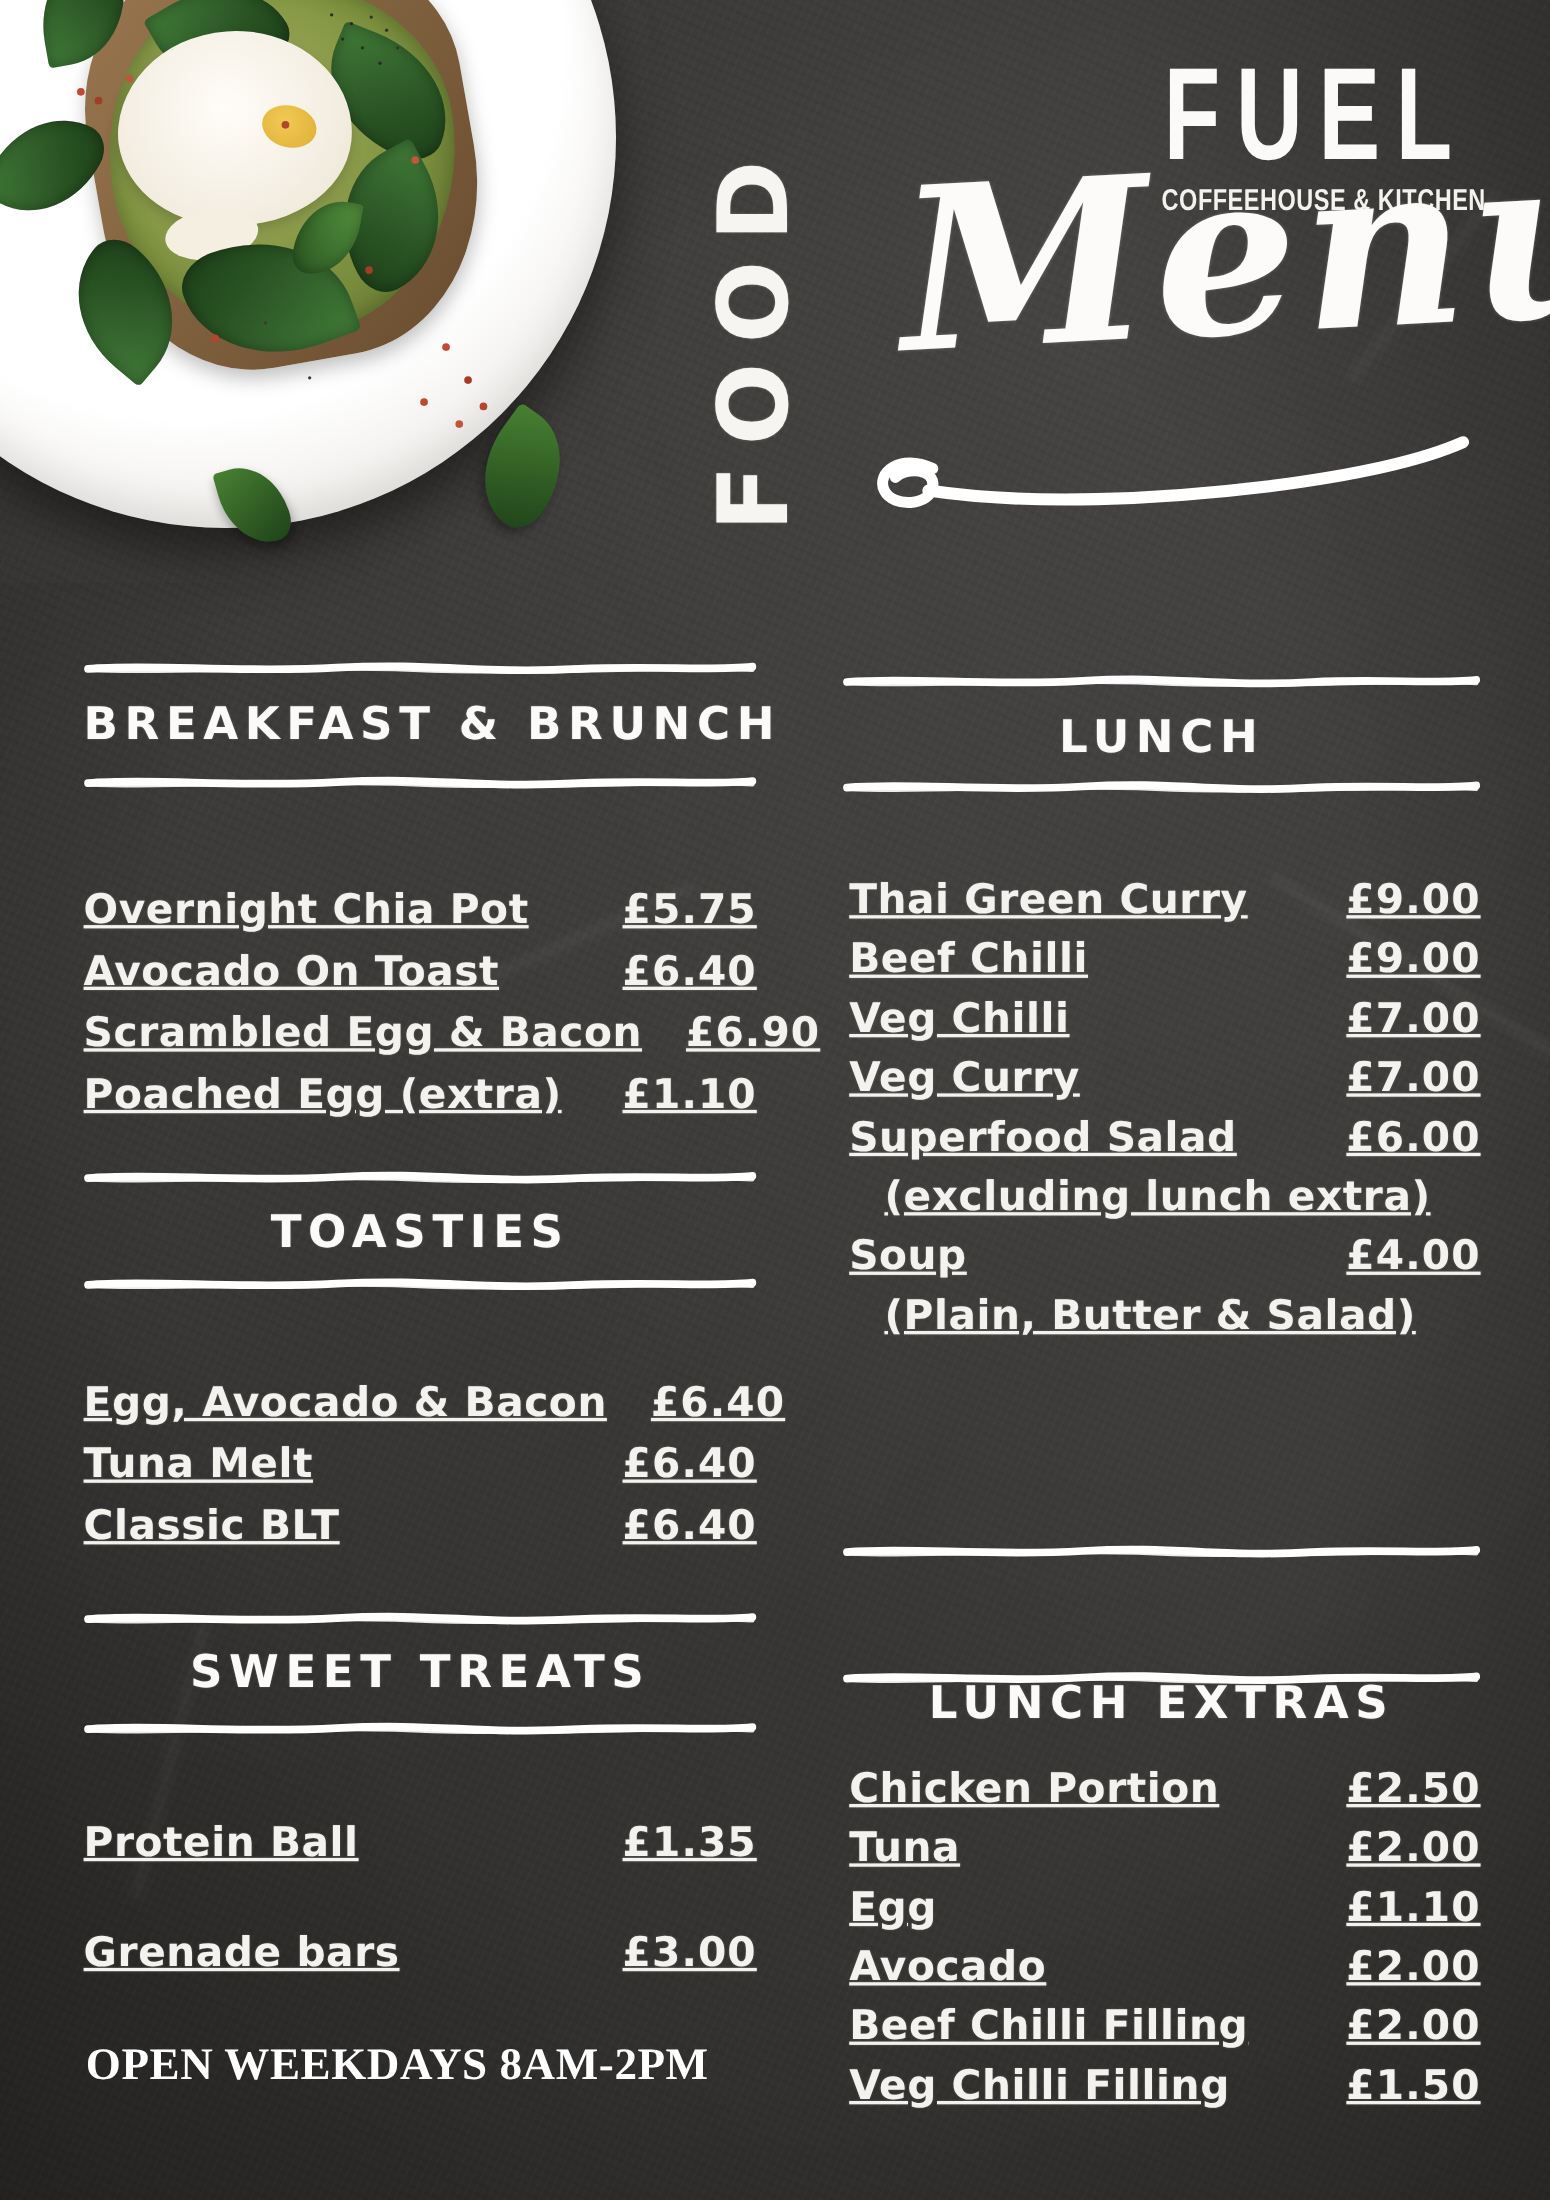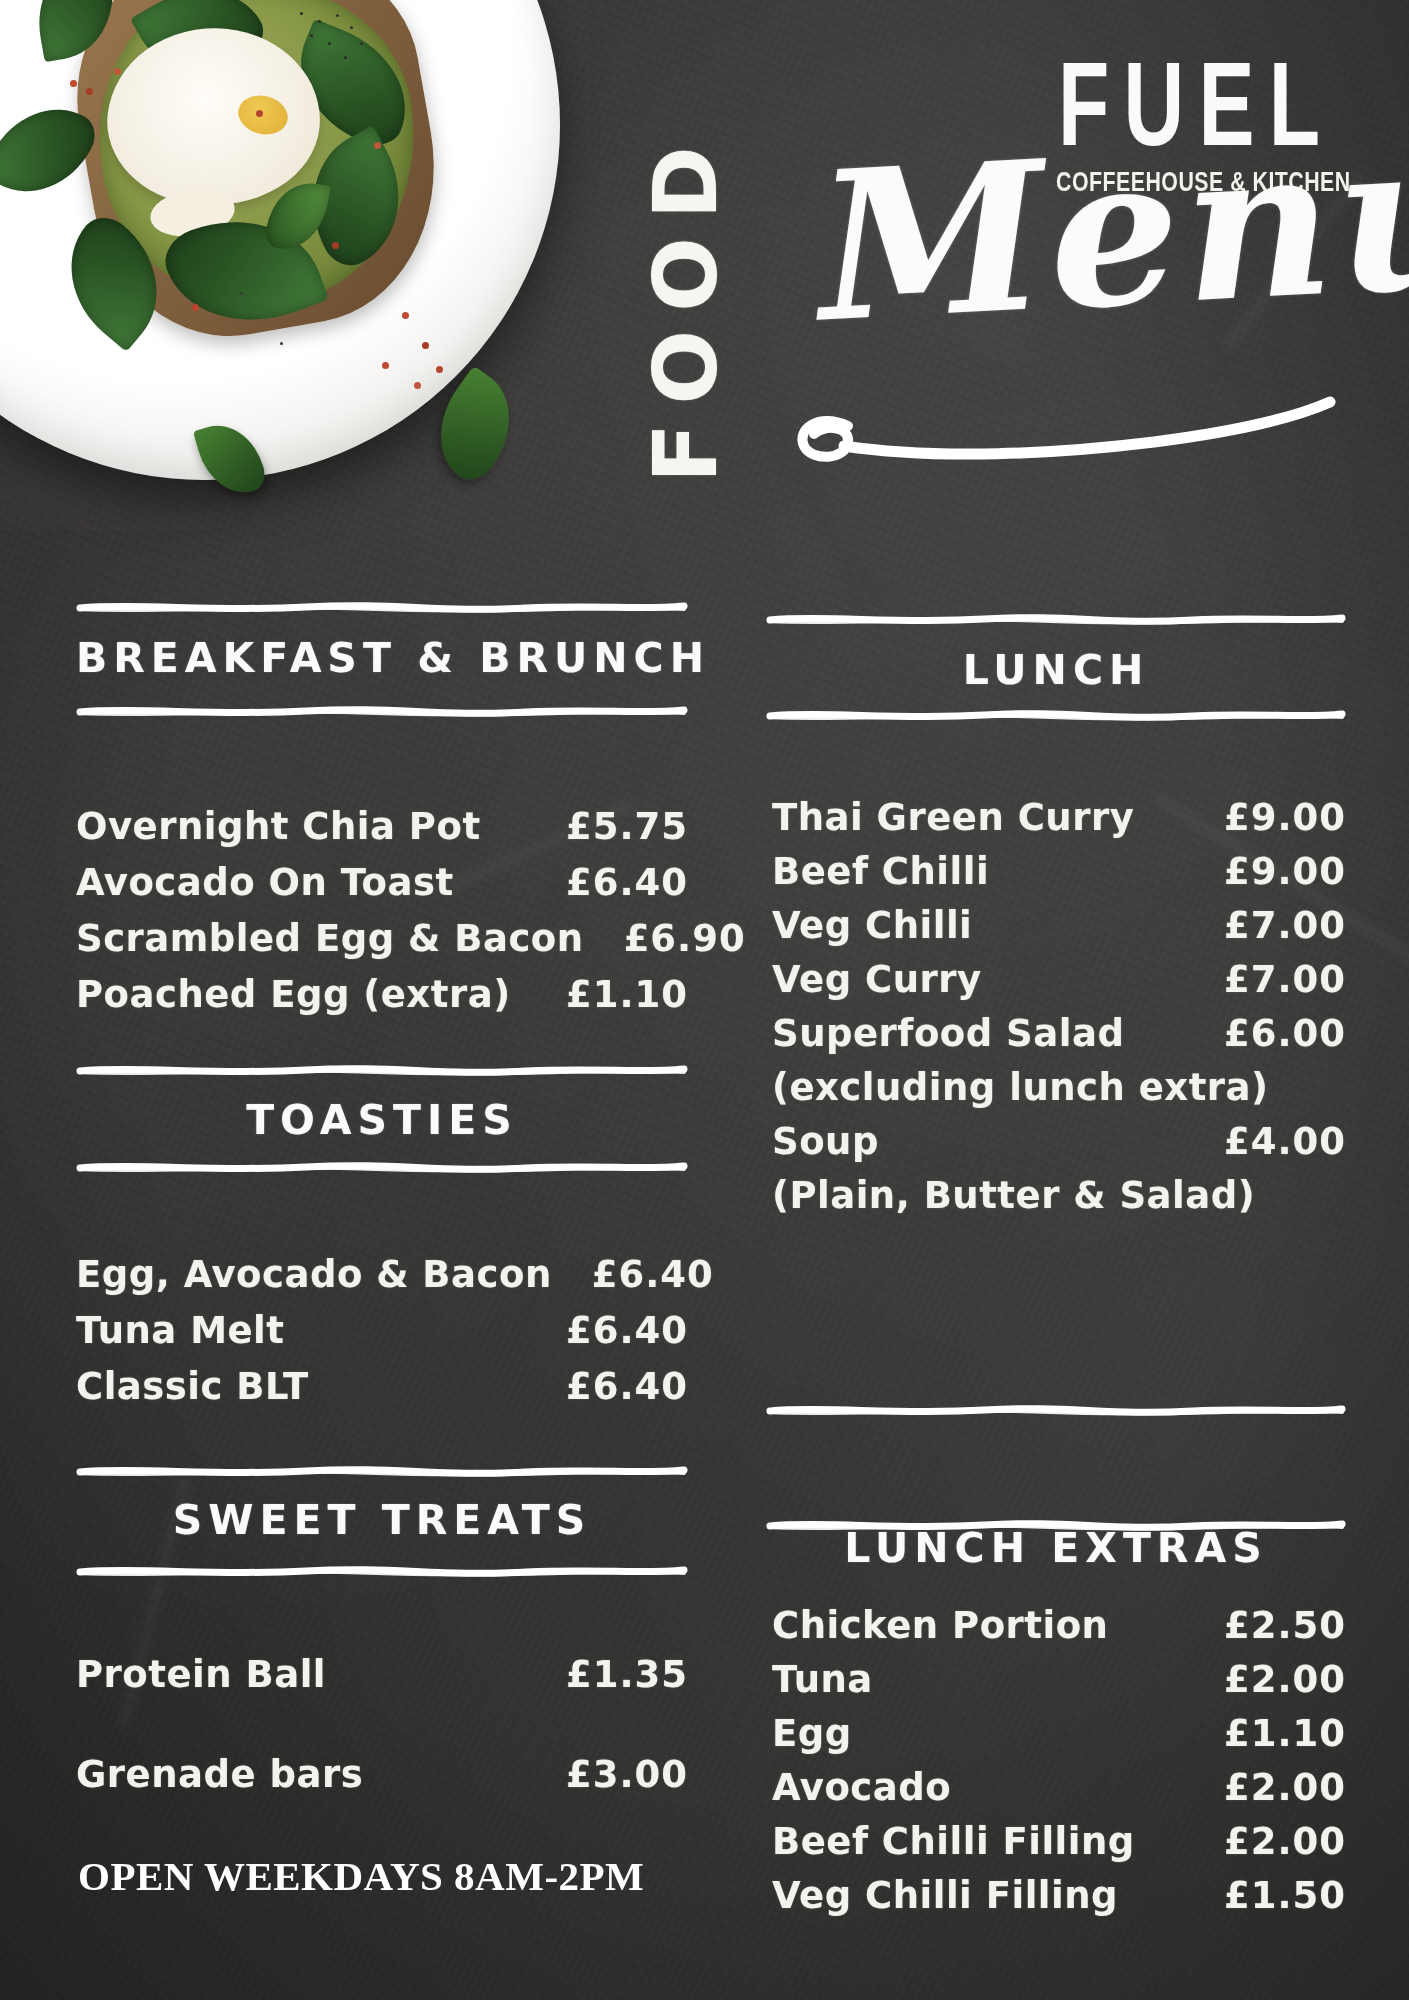--- a/index.html
+++ b/index.html
@@ -89,23 +89,23 @@
   .rule.right{left:766px;width:580px;}
   .sec-title{position:absolute;text-align:center;font-weight:bold;font-size:41px;
     letter-spacing:6px;color:#fbfaf8;text-shadow:0 0 2px rgba(255,255,255,0.25);white-space:nowrap;}
   .sec-title.left{left:76px;width:612px;}
   .sec-title.right{left:766px;width:580px;}
   .items{position:absolute;display:flex;flex-direction:column;}
   .items.left{left:76px;width:612px;}
   .items.right{left:772px;width:574px;}
   .row{display:flex;justify-content:space-between;align-items:center;height:56px;}
   .items.right .row{height:54px;}
-  .row.note-row{height:46px;}
+  .row.note-row{height:46px;margin-left:32px;}
   .item-name,.item-price{font-size:37px;font-weight:bold;letter-spacing:0.5px;
-    color:#f4f2ee;text-shadow:0 0 2px rgba(255,255,255,0.22);white-space:nowrap;}
+    color:#f4f2ee;text-shadow:0 0 2px rgba(255,255,255,0.22);white-space:nowrap;text-decoration:underline;}
   .item-price{letter-spacing:1px;margin-left:40px;}
   .hours{position:absolute;left:78px;top:1852px;font-family:Liberation Serif, serif;
     font-weight:bold;font-size:41px;letter-spacing:0.5px;color:#ffffff;}
   
   .r-b1{top:600px;} .t-breakfast{top:634px;} .r-b2{top:704px;} .i-breakfast{top:798px;}
   .r-t1{top:1063px;} .t-toasties{top:1096px;} .r-t2{top:1160px;} .i-toasties{top:1246px;}
   .r-s1{top:1464px;} .t-sweet{top:1496px;} .r-s2{top:1564px;} .i-sweet{top:1646px;gap:44px;}
   .r-l1{top:612px;} .t-lunch{top:646px;} .r-l2{top:708px;} .i-lunch{top:790px;}
   .r-e1{top:1403px;} .t-extras{top:1524px;} .r-e2{top:1518px;} .i-extras{top:1598px;}
 </style>

